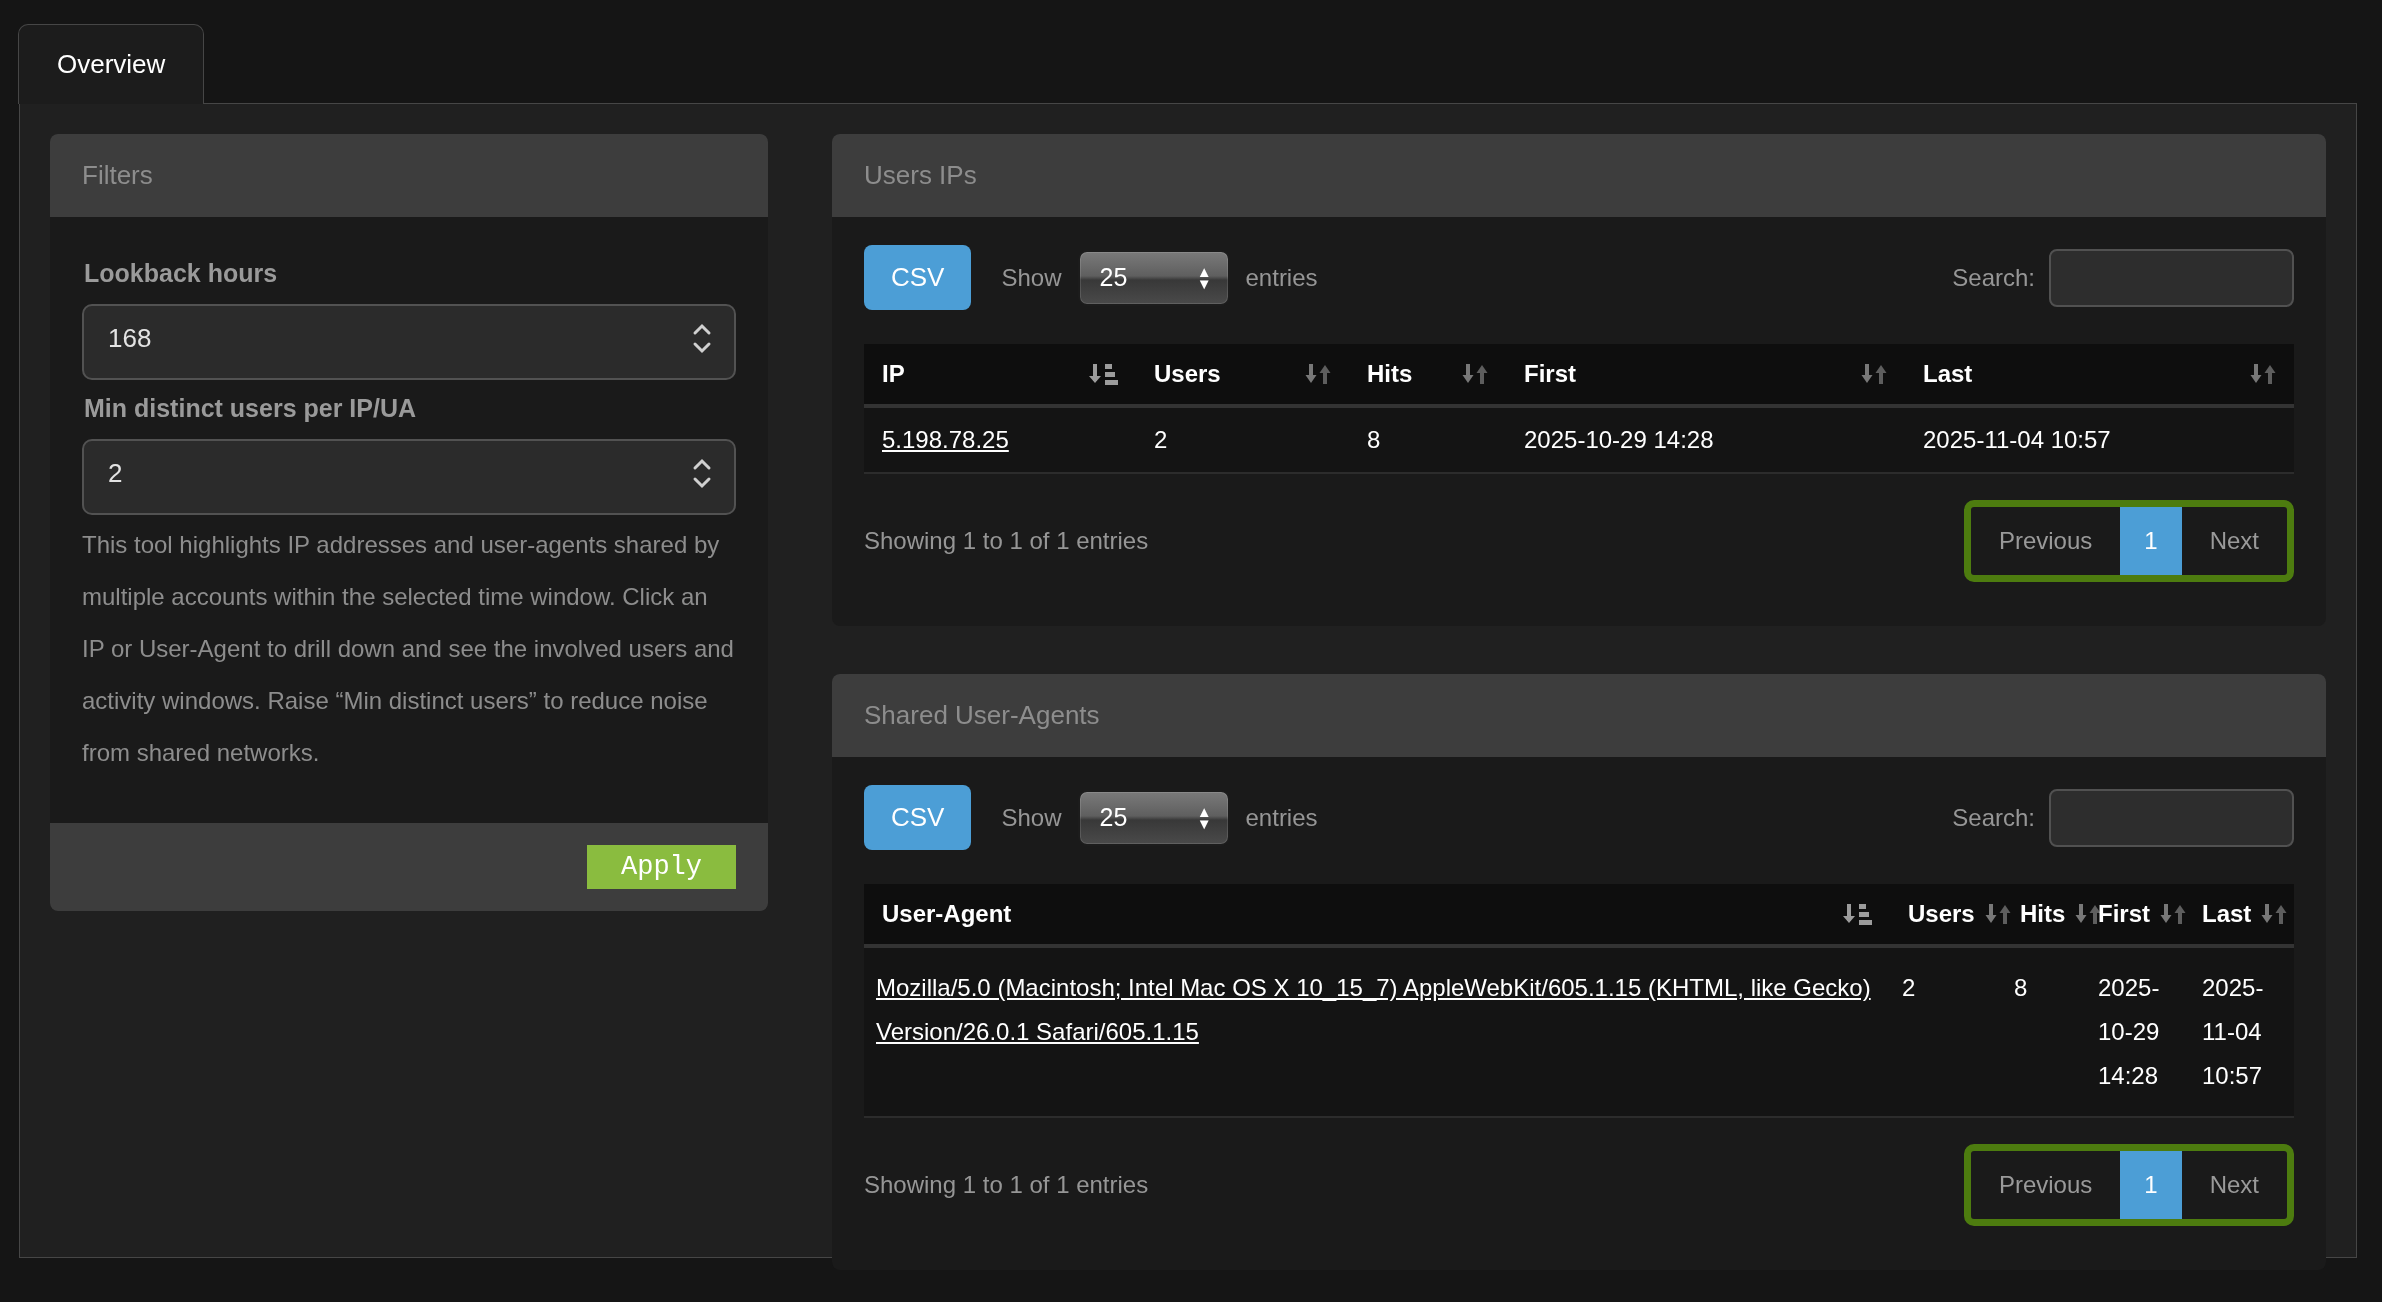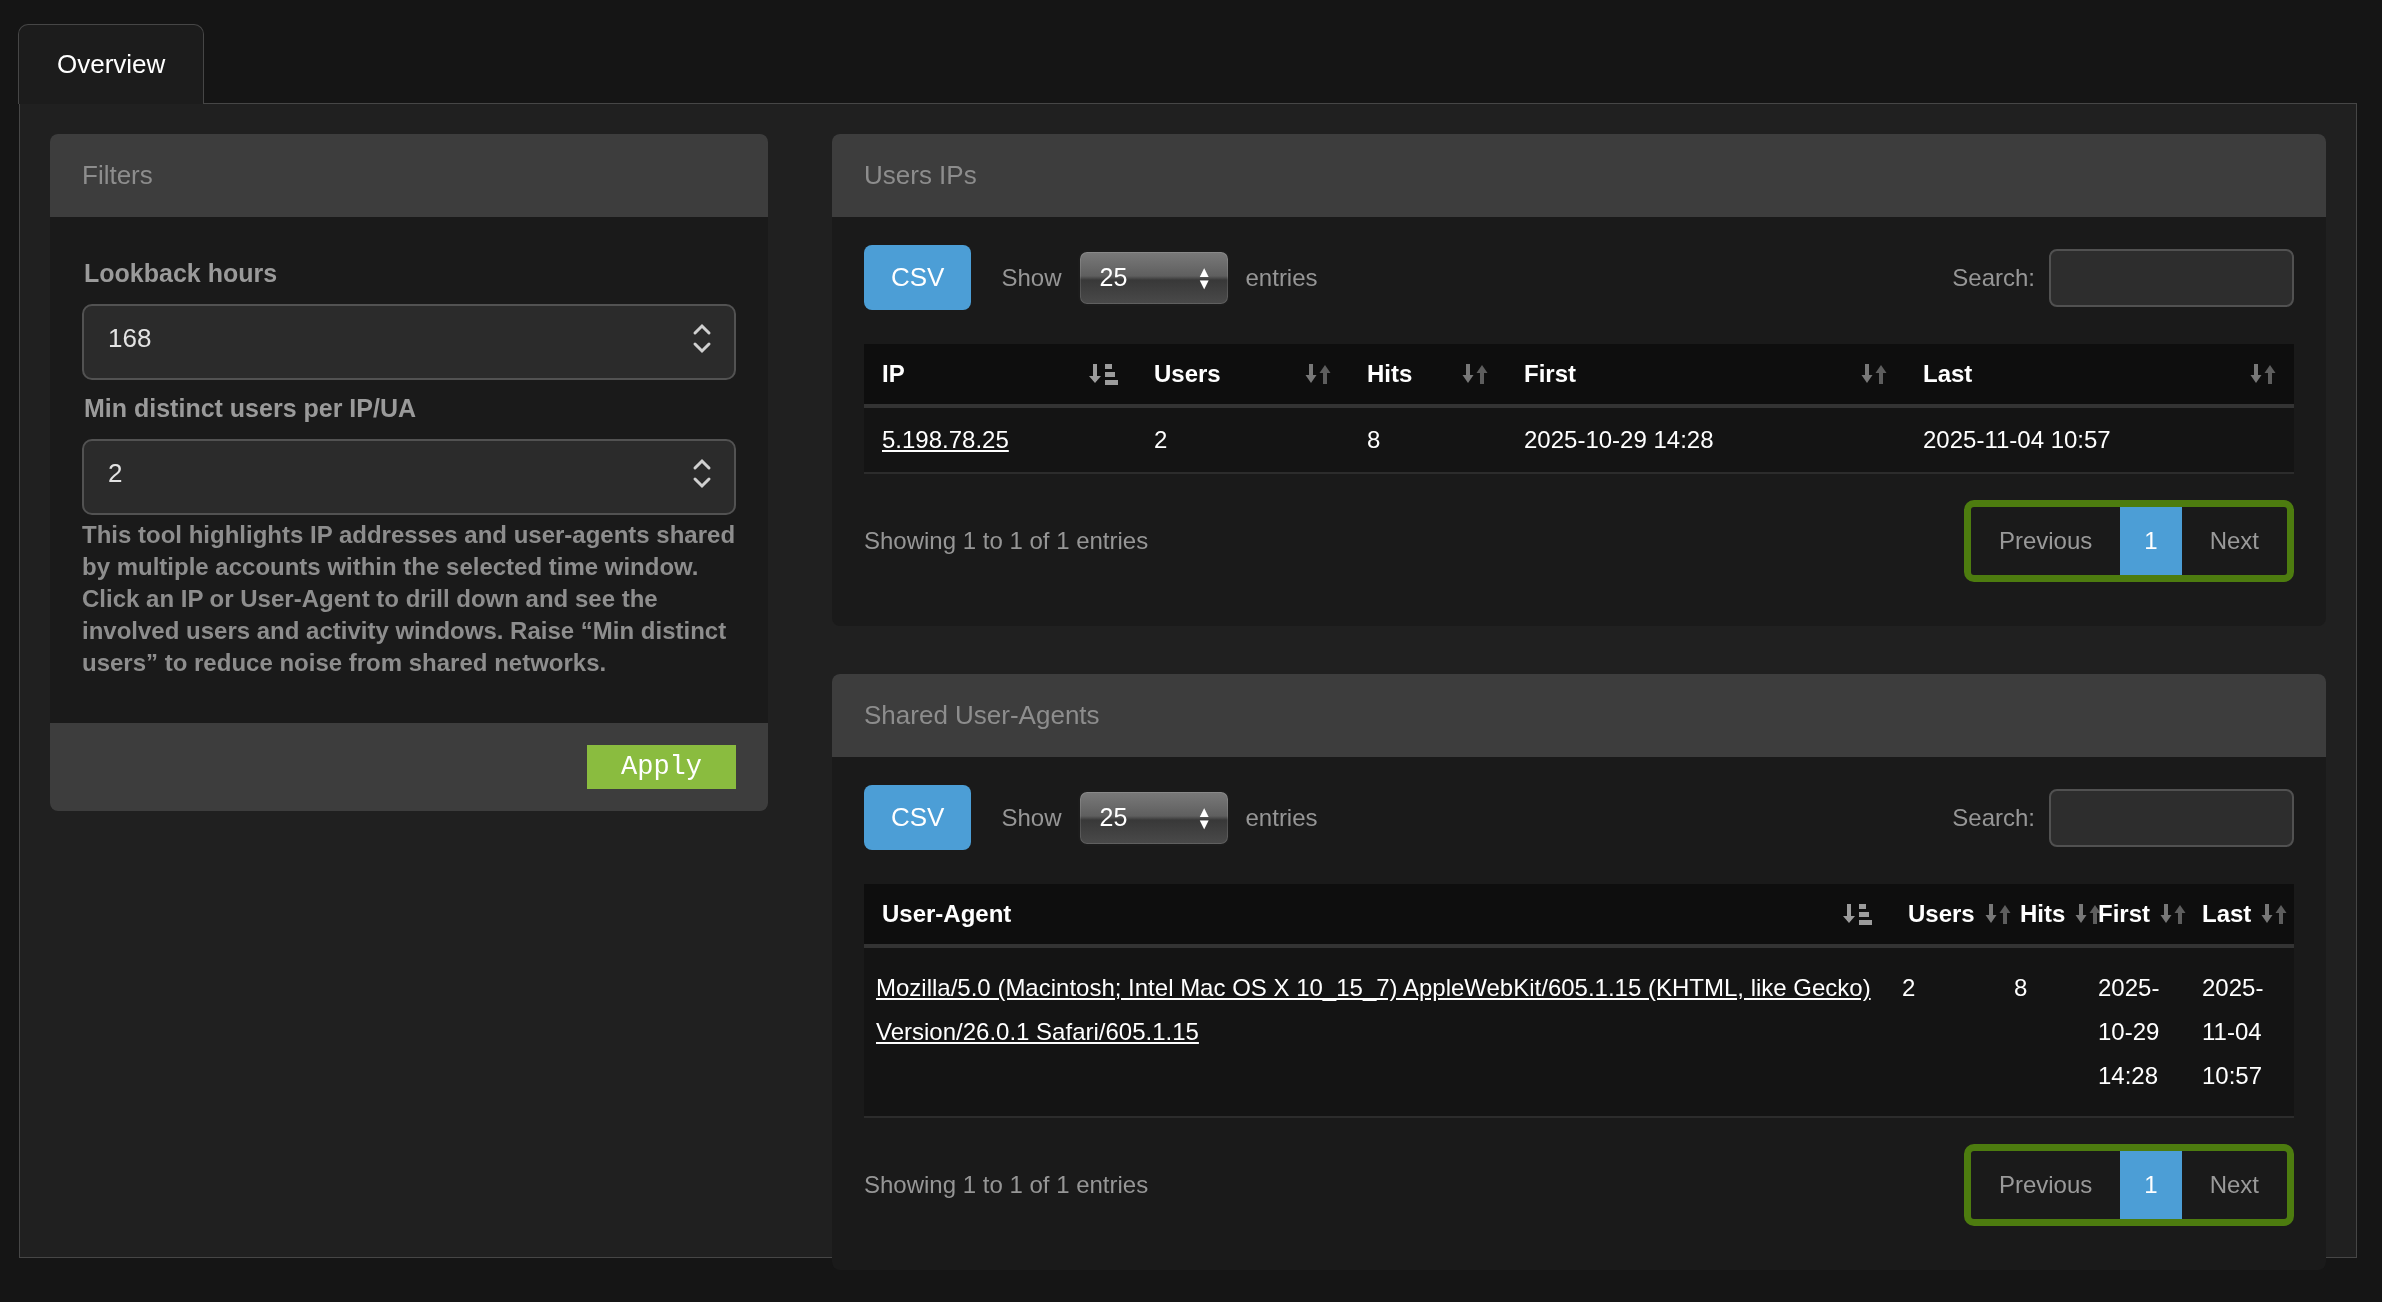--- a/index.html
+++ b/index.html
@@ -47,21 +47,21 @@
     display:flex; align-items:center; width:100%; height:76px;
     background:var(--input-bg); border:2px solid var(--input-border);
     border-radius:10px; padding:0 22px 8px 0;justify-content:flex-end;
   }
   .num-input input{
     flex:1; background:transparent; border:none; outline:none;
     color:#e3e3e3; font-size:26px; padding-left:24px;
     font-family:"Liberation Sans", sans-serif;
   }
   .spinner{display:flex; flex-direction:column; gap:5px; align-items:center; cursor:pointer;}
-  .help-text{color:var(--muted2); font-size:24px; line-height:32px; margin-top:4px;font-weight:bold;}
+  .help-text{color:var(--muted2); font-size:24px; line-height:52px; margin-top:4px;}
   .btn-apply{
     background:var(--green); color:#fff; border:none; border-radius:0;
     font-size:27px; padding:7px 34px; cursor:pointer;
     font-family:Liberation Mono, monospace;
   }
   
   .controls{display:flex; align-items:center; margin-bottom:34px;}
   .btn-csv{
     background:var(--blue); color:#fff; border:none; border-radius:8px;
     font-size:26px; padding:17px 27px; cursor:pointer;

